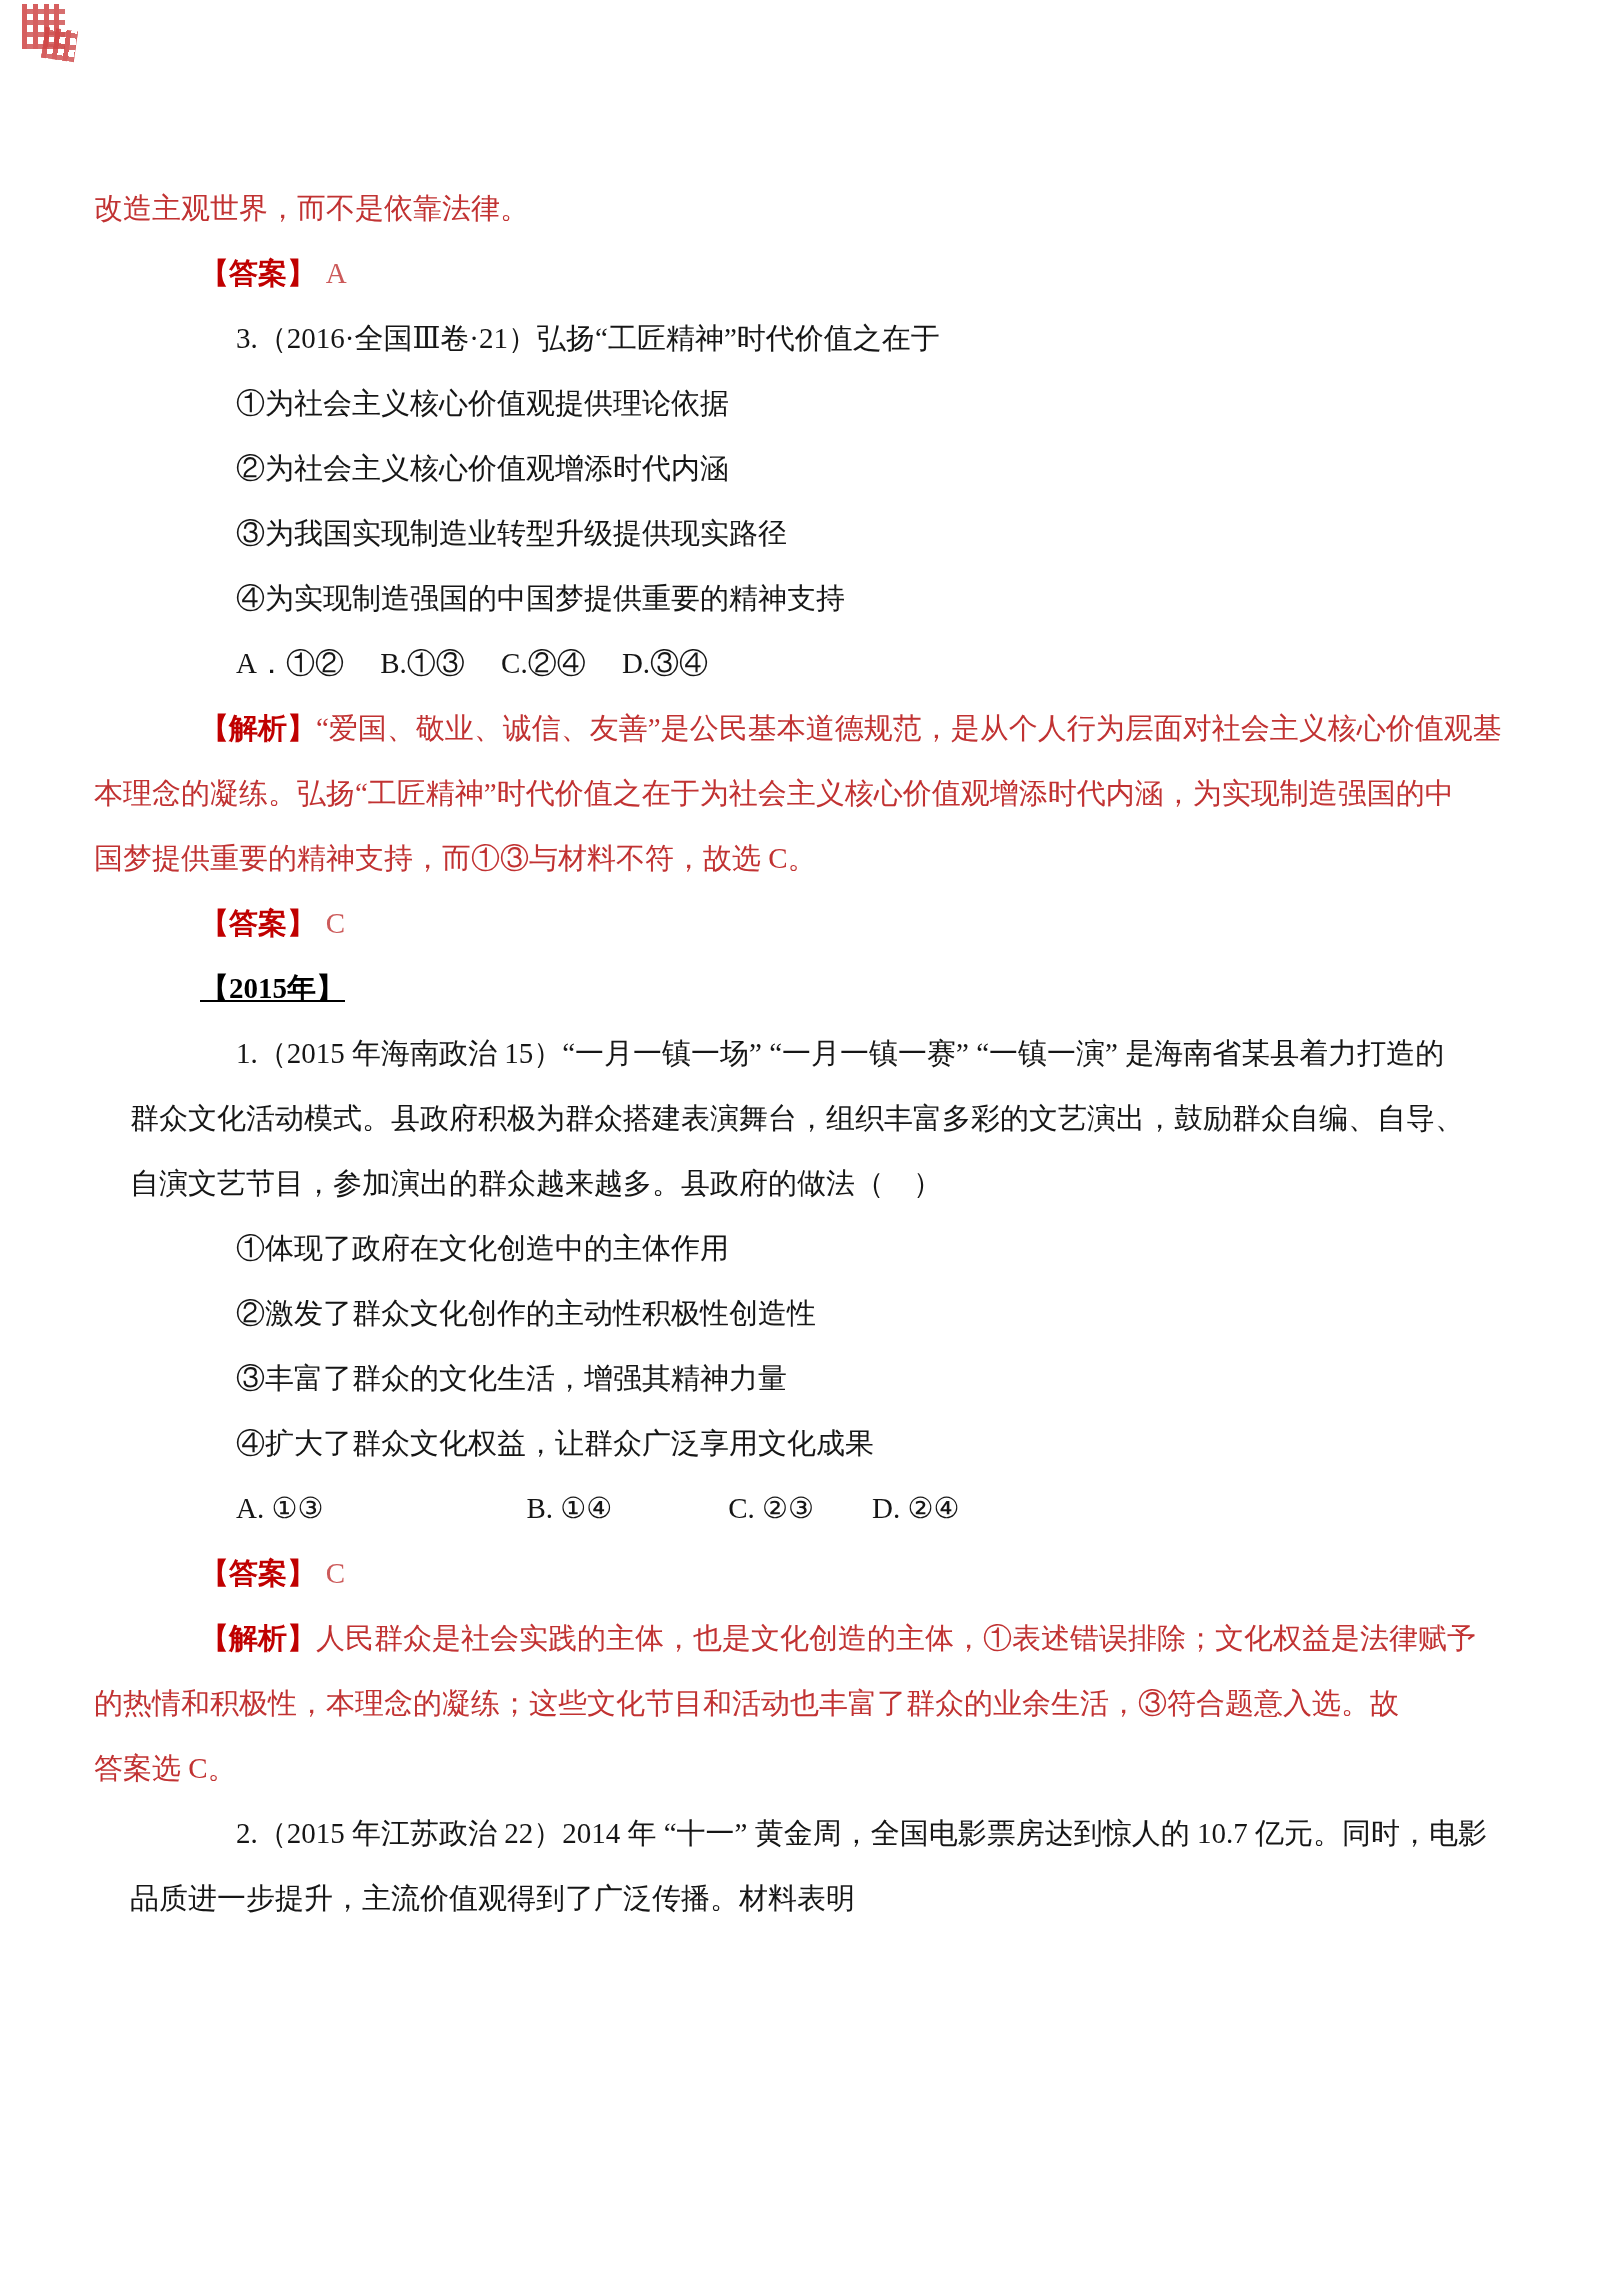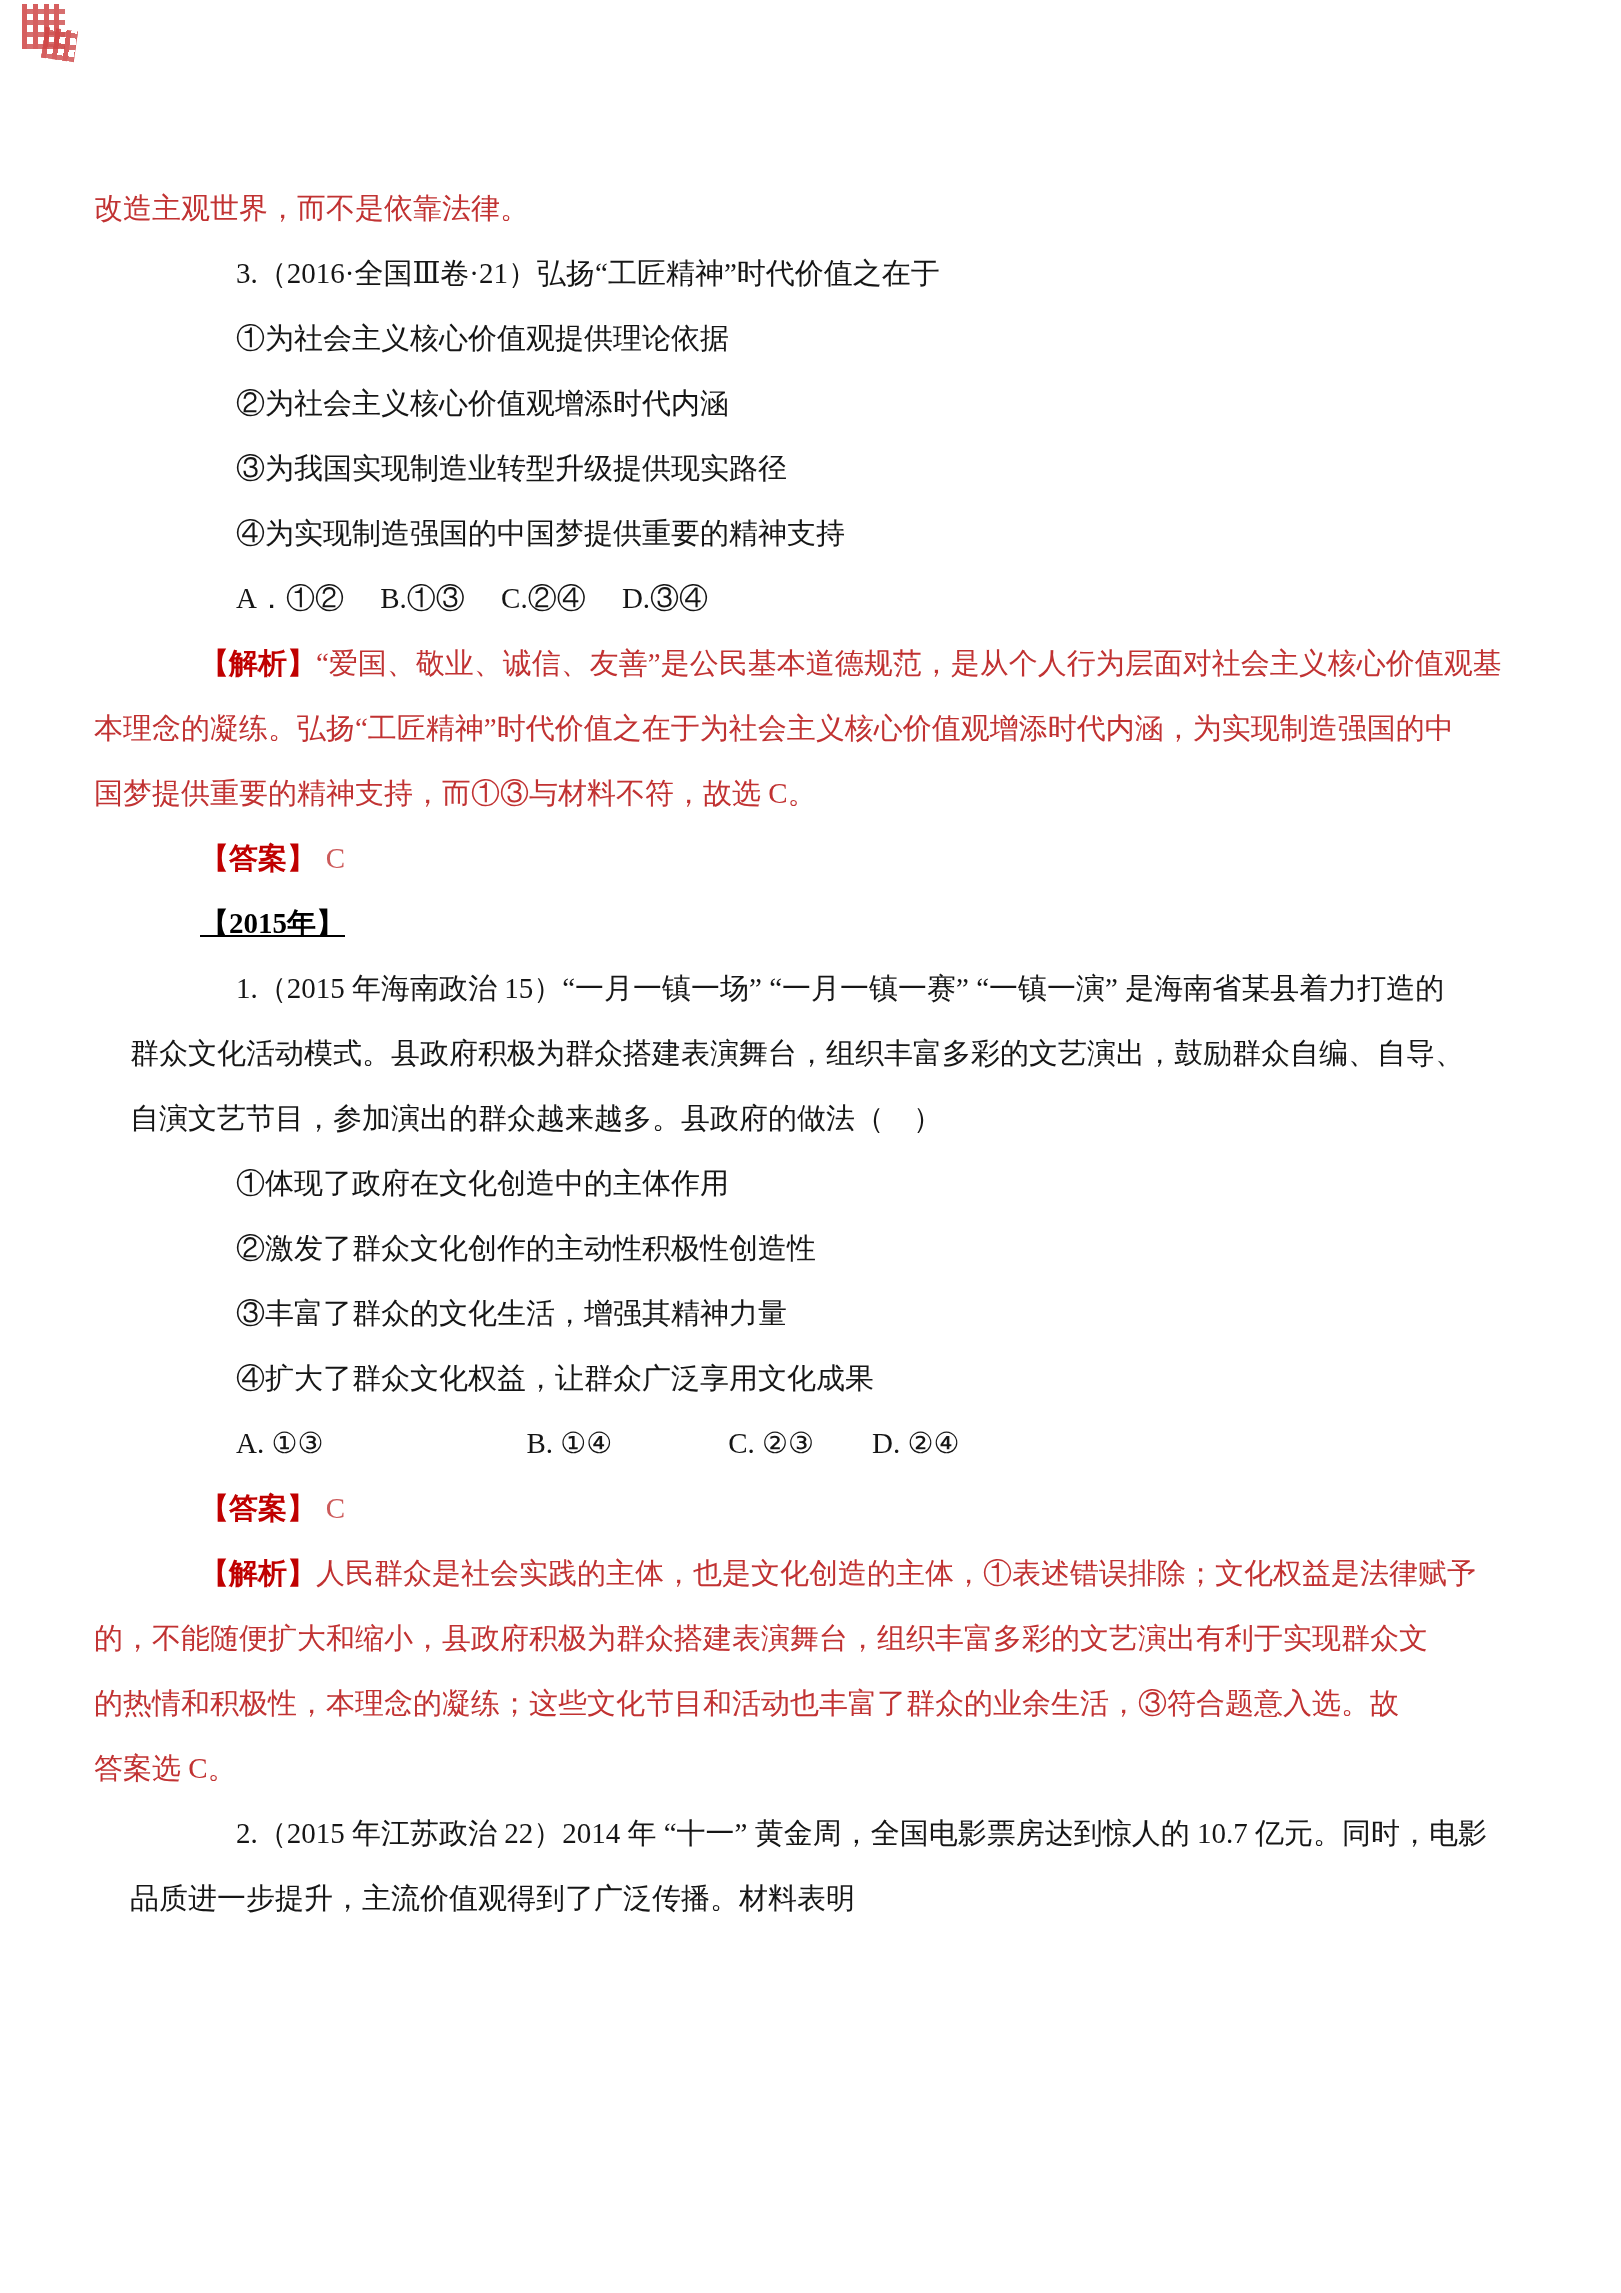--- a/index.html
+++ b/index.html
@@ -40,20 +40,21 @@
 </head>
 <body>
 
 <div class="page">
 
   <div class="wm wm1"></div>
   <div class="wm wm2"></div>
 
   <p class="line red">改造主观世界，而不是依靠法律。</p>
 
+  <p class="line indent"><span class="label">【答案】</span><span class="answer-letter">A</span></p>
 
   <p class="line indent black">3.（2016·全国Ⅲ卷·21）弘扬“工匠精神”时代价值之在于</p>
 
   <p class="line indent black">①为社会主义核心价值观提供理论依据</p>
   <p class="line indent black">②为社会主义核心价值观增添时代内涵</p>
   <p class="line indent black">③为我国实现制造业转型升级提供现实路径</p>
   <p class="line indent black">④为实现制造强国的中国梦提供重要的精神支持</p>
 
   <p class="line indent black">A．①②　 B.①③　 C.②④　 D.③④</p>
 
@@ -72,21 +73,20 @@
   <p class="line indent black">①体现了政府在文化创造中的主体作用</p>
   <p class="line indent black">②激发了群众文化创作的主动性积极性创造性</p>
   <p class="line indent black">③丰富了群众的文化生活，增强其精神力量</p>
   <p class="line indent black">④扩大了群众文化权益，让群众广泛享用文化成果</p>
 
   <p class="line indent black">A. ①③　　　　　　　B. ①④　　　　C. ②③　　D. ②④</p>
 
   <p class="line indent"><span class="label">【答案】</span><span class="answer-letter">C</span></p>
 
   <p class="line indent red"><span class="label">【解析】</span><span>人民群众是社会实践的主体，也是文化创造的主体，①表述错误排除；文化权益是法律赋予</span></p>
-  <p class="line red">的，不能随便扩大和缩小，县政府积极为群众搭建表演舞台，组织丰富多彩的文艺演出有利于实现群众文</p>
   <p class="line red">的热情和积极性，本理念的凝练；这些文化节目和活动也丰富了群众的业余生活，③符合题意入选。故</p>
   <p class="line red">答案选 C。</p>
 
   <p class="line indent black">2.（2015 年江苏政治 22）2014 年 “十一” 黄金周，全国电影票房达到惊人的 10.7 亿元。同时，电影</p>
   <p class="line black">品质进一步提升，主流价值观得到了广泛传播。材料表明</p>
 
 </div>
 
 
 </body></html>

